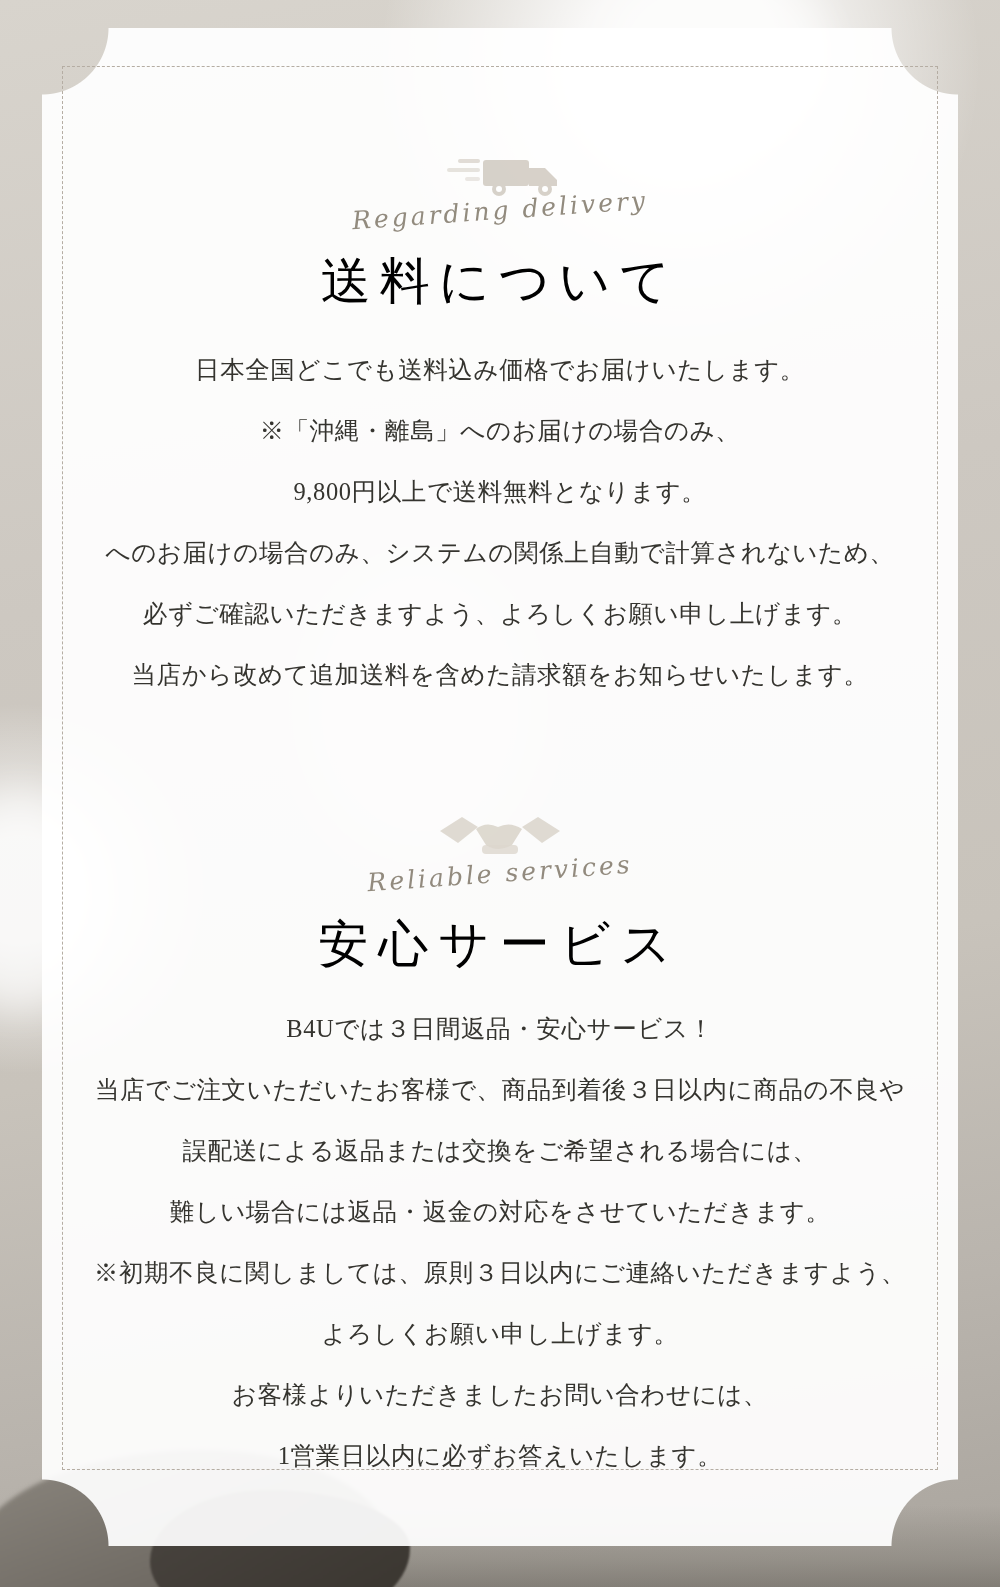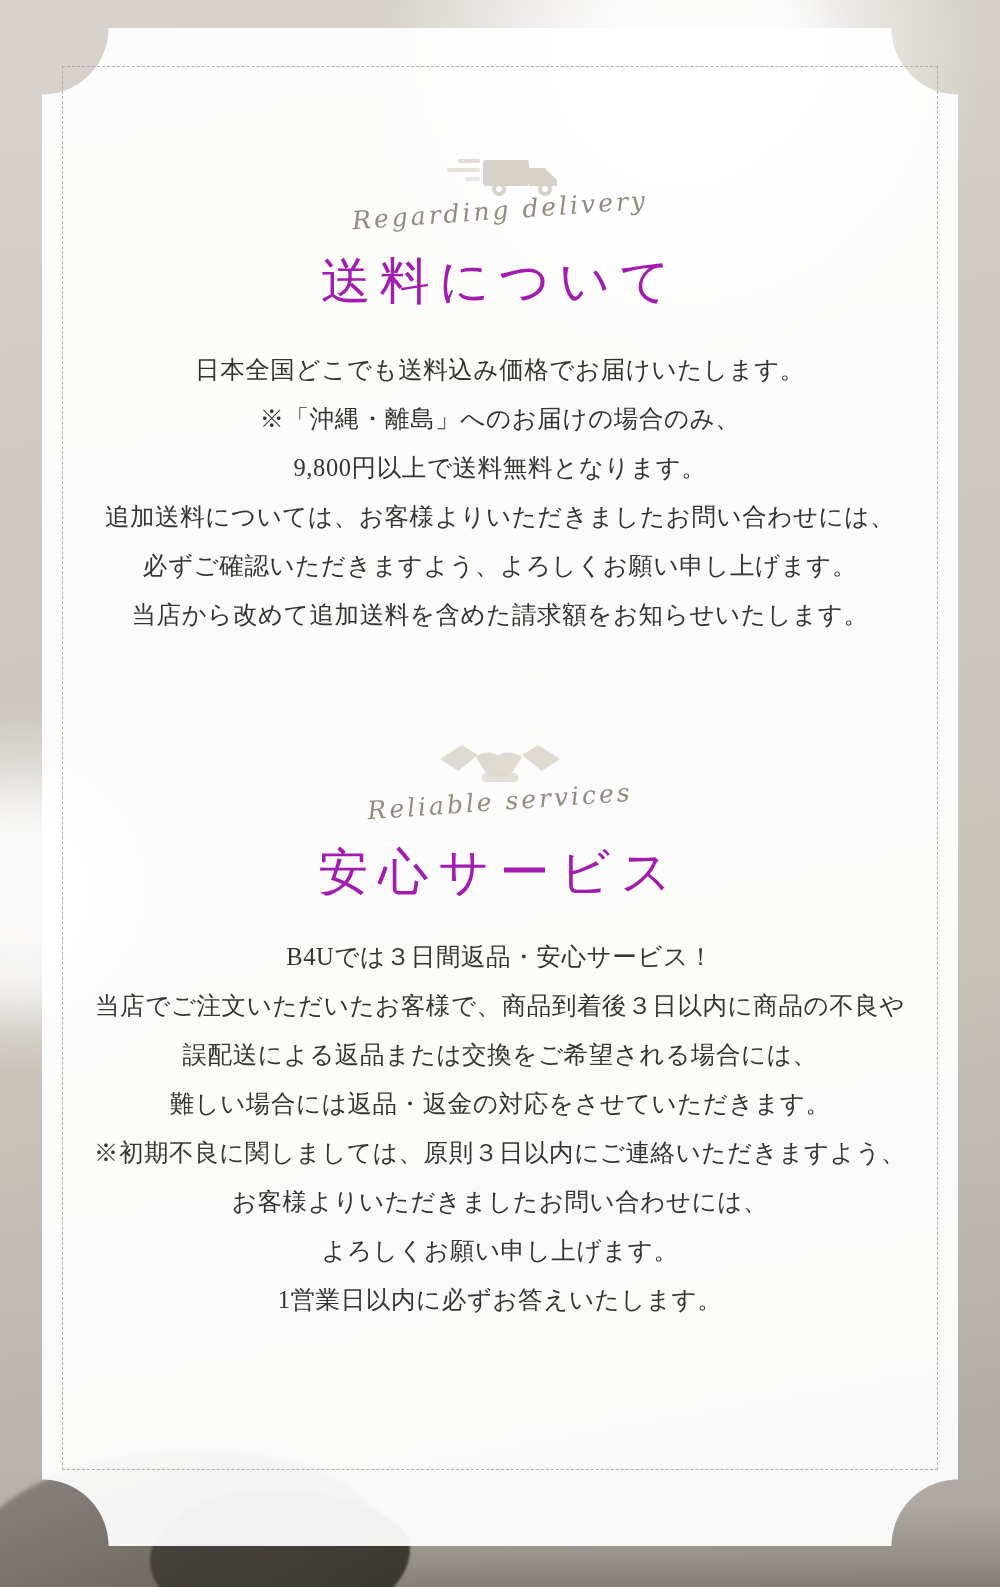--- a/index.html
+++ b/index.html
@@ -107,32 +107,32 @@
     color: #8d8578;
     transform: rotate(-4deg);
     margin: -6px auto 0;
     width: 420px;
     opacity: 0.95;
   }
   .sec-title {
     font-size: 50px;
     letter-spacing: 9px;
     font-weight: 400;
-    color: #a21caf;
+    color: #000000;
     margin: 26px 0 0;
     line-height: 1.2;
   }
   .body-lines {
     margin-top: 34px;
     font-size: 24.5px;
     line-height: 2.0;
     letter-spacing: 0.6px;
     color: #35342f;
   }
-  .body-lines p { margin: 0; }
+  .body-lines p { margin: 12px; }
 
   .section.service .sec-title { letter-spacing: 10px; }
   .section.service .body-lines { margin-top: 30px; }
 </style>
 </head>
 <body>
 
 <div class="bg">
   <div class="bg-blob b1"></div>
   <div class="bg-blob b2"></div>
@@ -163,21 +163,21 @@
             <circle cx="120" cy="51" r="3" fill="#ffffff"></circle>
           </g>
         </svg>
       </div>
       <div class="script">Regarding delivery</div>
       <h2 class="sec-title">送料について</h2>
       <div class="body-lines">
         <p>日本全国どこでも送料込み価格でお届けいたします。</p>
         <p>※「沖縄・離島」へのお届けの場合のみ、</p>
         <p>9,800円以上で送料無料となります。</p>
-        <p>追加送料については、お客様よりいただきましたお問い合わせには、</p>
+        <p>へのお届けの場合のみ、システムの関係上自動で計算されないため、</p>
         <p>必ずご確認いただきますよう、よろしくお願い申し上げます。</p>
         <p>当店から改めて追加送料を含めた請求額をお知らせいたします。</p>
       </div>
     </section>
 
     <section class="section service">
       <div class="sec-icon">
         <svg width="140" height="62" viewBox="0 0 140 62" aria-hidden="true">
           <g fill="#c3b9a9">
             <path d="M10 30 l22 -14 l16 10 l-20 16 z" opacity="0.9"></path>
@@ -188,20 +188,20 @@
         </svg>
       </div>
       <div class="script">Reliable services</div>
       <h2 class="sec-title">安心サービス</h2>
       <div class="body-lines">
         <p>B4Uでは３日間返品・安心サービス！</p>
         <p>当店でご注文いただいたお客様で、商品到着後３日以内に商品の不良や</p>
         <p>誤配送による返品または交換をご希望される場合には、</p>
         <p>難しい場合には返品・返金の対応をさせていただきます。</p>
         <p>※初期不良に関しましては、原則３日以内にご連絡いただきますよう、</p>
+        <p>よろしくお願い申し上げます。</p>
         <p>お客様よりいただきましたお問い合わせには、</p>
-        <p>よろしくお願い申し上げます。</p>
         <p>1営業日以内に必ずお答えいたします。</p>
       </div>
     </section>
 
   </div>
 </div>
 
 </body></html>

